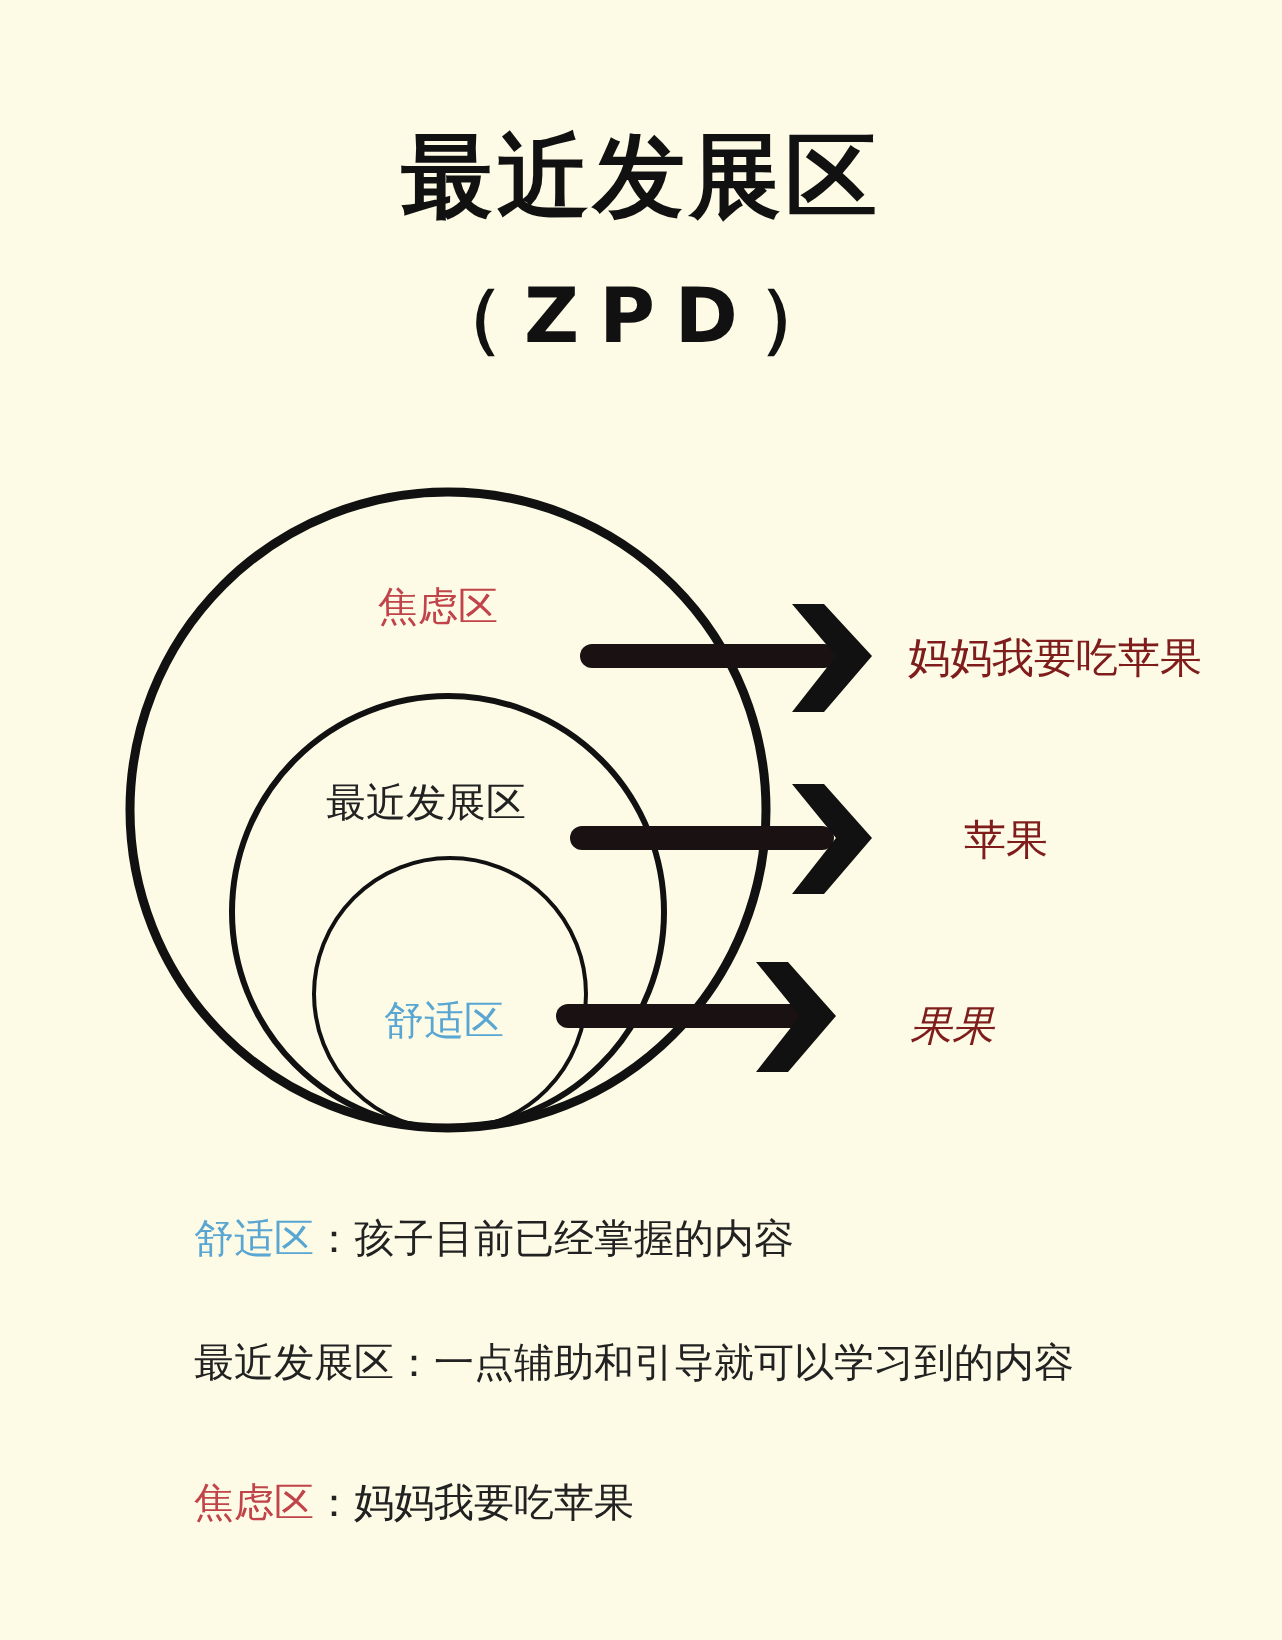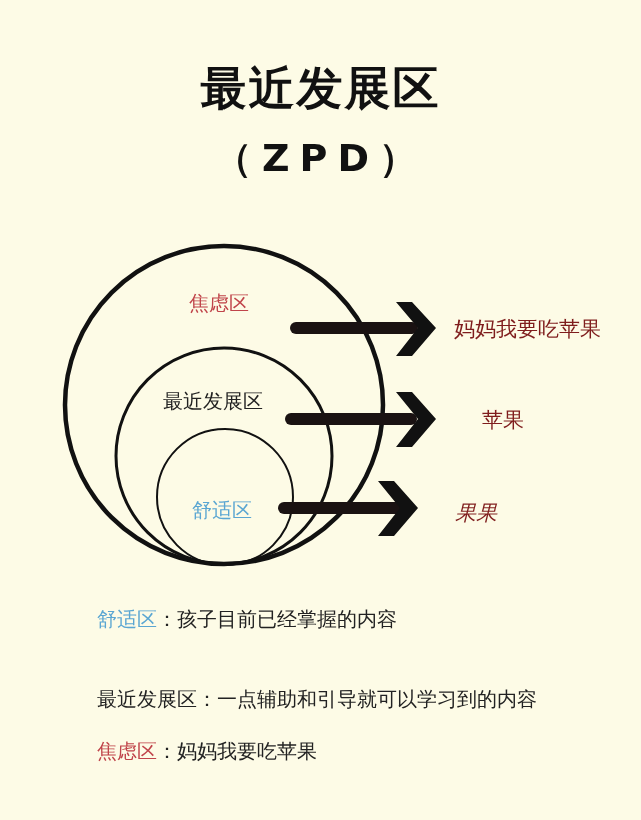--- a/index.html
+++ b/index.html
@@ -51,18 +51,18 @@
 <div class="zone-label" style="left:163px; top:388px; color:#222;">最近发展区</div>
 <div class="zone-label" style="left:192px; top:497px; color:#5aa6d2;">舒适区</div>
 
 <div class="example" style="left:454px; top:315px;">妈妈我要吃苹果</div>
 <div class="example" style="left:482px; top:406px;">苹果</div>
 <div class="example" style="left:455px; top:499px;font-style:italic;">果果</div>
 
 <div class="legend" style="top:606px;">
   <span style="color:#5aa6d2;">舒适区</span><span>：</span><span>孩子目前已经掌握的内容</span>
 </div>
-<div class="legend" style="top:686px;">
+<div class="legend" style="top:668px;">
   <span style="color:#222;">最近发展区</span><span>：</span><span>一点辅助和引导就可以学习到的内容</span>
 </div>
 <div class="legend" style="top:738px;">
   <span style="color:#c0444a;">焦虑区</span><span>：</span><span>妈妈我要吃苹果</span>
 </div>
 
 </body></html>

